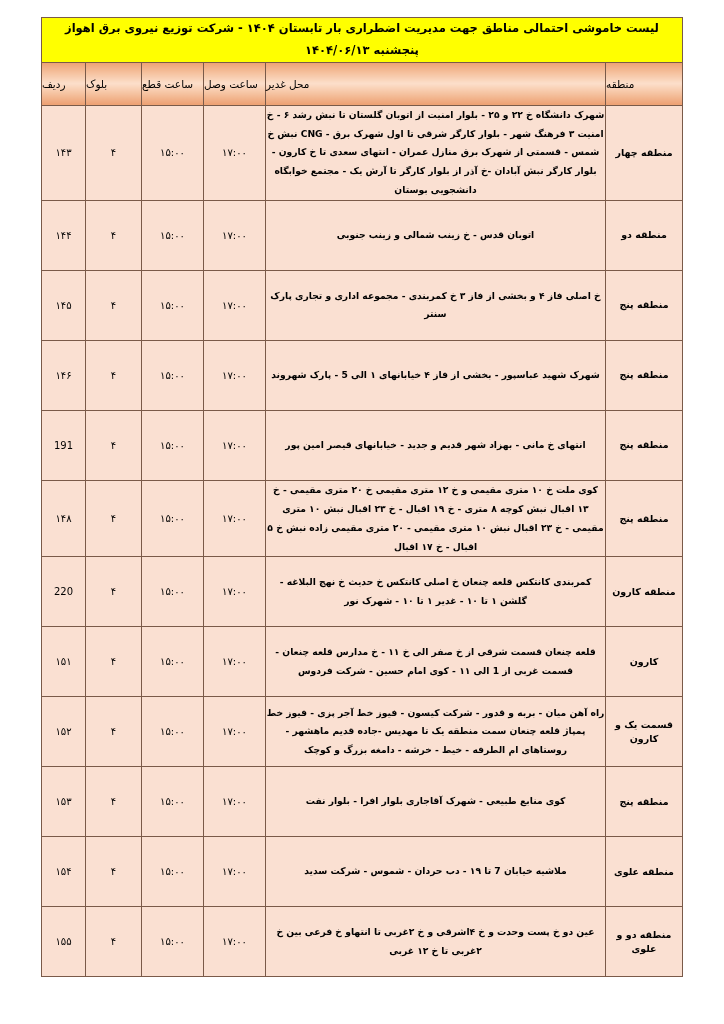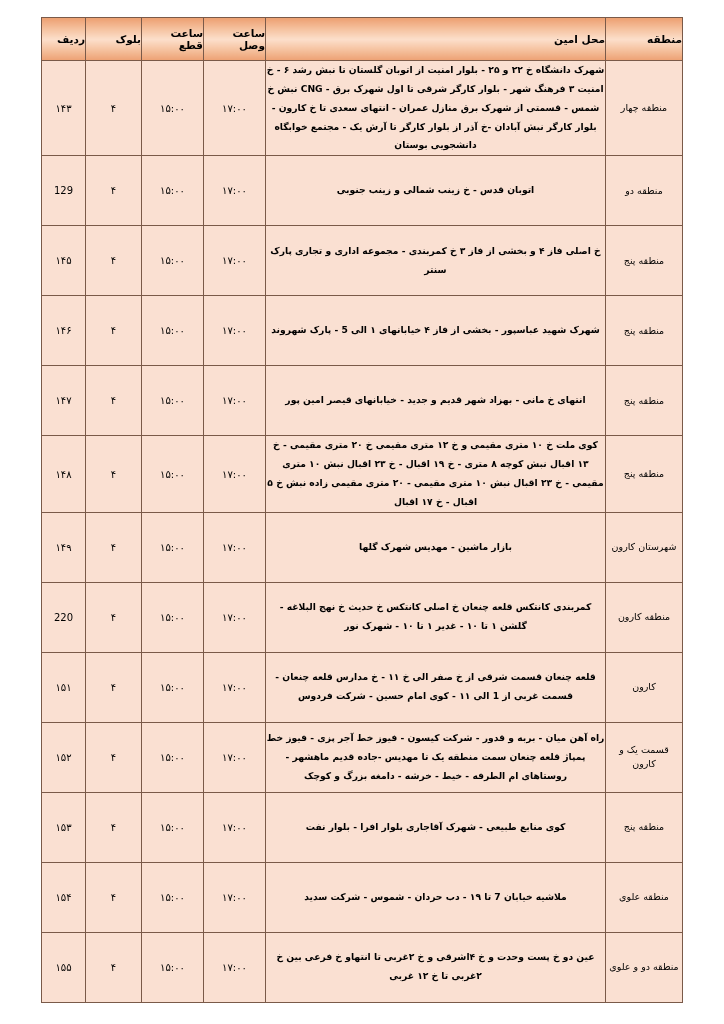--- a/index.html
+++ b/index.html
@@ -59,43 +59,42 @@
   
   thead tr.head-row th {
     height: 42px;
     background: #f2ac80;
     background-image: linear-gradient(to bottom,
         #eda173 0%,
         #f6c5a4 28%,
         #fcdfcb 50%,
         #f6c5a4 72%,
         #eda173 100%);
-    text-align: right;
+    text-align: left;
     font-size: 10.5px;
-    font-weight: bold;
-    color: #000000;
-    padding-left: 20px;
+    font-weight: normal;
+    color: #000000;
   }
 
   
   tbody td {
     background: #fae0d2;
     font-size: 9.5px;
     color: #000000;
     text-align: center;
   }
   tbody tr { height: 70px; }
 
   td.c-radif, td.c-blok, td.c-ghat, td.c-vasl {
     font-weight: normal;
     font-size: 10px;
     white-space: nowrap;
   }
   td.c-mantaghe {
-    font-weight: normal;
+    font-weight: bold;
     font-size: 9.5px;
     padding: 2px 3px;
     line-height: 1.5;
   }
   td.c-mahal {
     font-weight: bold;
     text-align: center;
     padding: 4px 8px;
     line-height: 2.05;
     font-size: 9.2px;
@@ -116,23 +115,29 @@
   <table class="outage">
     <colgroup>
       <col class="w-mantaghe">
       <col class="w-mahal">
       <col class="w-vasl">
       <col class="w-ghat">
       <col class="w-blok">
       <col class="w-radif">
     </colgroup>
     <thead>
+      <tr>
+        <th colspan="6" class="banner-cell">
+          <div class="banner-line1">لیست خاموشی احتمالی مناطق جهت مدیریت اضطراری بار تابستان ۱۴۰۴ - شرکت توزیع نیروی برق اهواز</div>
+          <div class="banner-line2">پنجشنبه ۱۴۰۴/۰۶/۱۳</div>
+        </th>
+      </tr>
       <tr class="head-row">
         <th>منطقه</th>
-        <th>محل امین</th>
+        <th>محل غدیر</th>
         <th>ساعت وصل</th>
         <th>ساعت قطع</th>
         <th>بلوک</th>
         <th>ردیف</th>
       </tr>
     </thead>
     <tbody id="table-body">
         <tr>
           <td class="c-mantaghe">منطقه چهار</td>
           <td class="c-mahal">شهرک دانشگاه خ ۲۲ و ۲۵ - بلوار امنیت از اتوبان گلستان تا نبش رشد ۶ - خ امنیت ۳ فرهنگ شهر - بلوار کارگر شرقی تا اول شهرک برق - CNG نبش خ شمس - قسمتی از شهرک برق منازل عمران - انتهای سعدی تا خ کارون - بلوار کارگر نبش آبادان -خ آذر از بلوار کارگر تا آرش یک - مجتمع خوابگاه دانشجویی بوستان</td>
@@ -140,21 +145,21 @@
           <td class="c-ghat">۱۵:۰۰</td>
           <td class="c-blok">۴</td>
           <td class="c-radif">۱۴۳</td>
         </tr>
         <tr>
           <td class="c-mantaghe">منطقه دو</td>
           <td class="c-mahal">اتوبان قدس - خ زینب شمالی و زینب جنوبی</td>
           <td class="c-vasl">۱۷:۰۰</td>
           <td class="c-ghat">۱۵:۰۰</td>
           <td class="c-blok">۴</td>
-          <td class="c-radif">129</td>
+          <td class="c-radif">۱۴۴</td>
         </tr>
         <tr>
           <td class="c-mantaghe">منطقه پنج</td>
           <td class="c-mahal">خ اصلی فاز ۴ و بخشی از فاز ۳ خ کمربندی - مجموعه اداری و تجاری پارک سنتر</td>
           <td class="c-vasl">۱۷:۰۰</td>
           <td class="c-ghat">۱۵:۰۰</td>
           <td class="c-blok">۴</td>
           <td class="c-radif">۱۴۵</td>
         </tr>
         <tr>
@@ -164,37 +169,29 @@
           <td class="c-ghat">۱۵:۰۰</td>
           <td class="c-blok">۴</td>
           <td class="c-radif">۱۴۶</td>
         </tr>
         <tr>
           <td class="c-mantaghe">منطقه پنج</td>
           <td class="c-mahal">انتهای خ مانی - بهزاد شهر قدیم و جدید - خیابانهای قیصر امین پور</td>
           <td class="c-vasl">۱۷:۰۰</td>
           <td class="c-ghat">۱۵:۰۰</td>
           <td class="c-blok">۴</td>
-          <td class="c-radif">۱۴۷</td>
+          <td class="c-radif">191</td>
         </tr>
         <tr>
           <td class="c-mantaghe">منطقه پنج</td>
           <td class="c-mahal">کوی ملت خ ۱۰ متری مقیمی و خ ۱۲ متری مقیمی خ ۲۰ متری مقیمی - خ ۱۳ اقبال نبش کوچه ۸ متری - خ ۱۹ اقبال - خ ۲۳ اقبال نبش ۱۰ متری مقیمی - خ ۲۳ اقبال نبش ۱۰ متری مقیمی - ۲۰ متری مقیمی زاده نبش خ ۵ اقبال - خ ۱۷ اقبال</td>
           <td class="c-vasl">۱۷:۰۰</td>
           <td class="c-ghat">۱۵:۰۰</td>
           <td class="c-blok">۴</td>
           <td class="c-radif">۱۴۸</td>
-        </tr>
-        <tr>
-          <td class="c-mantaghe">شهرستان کارون</td>
-          <td class="c-mahal">بازار ماشین - مهدیس شهرک گلها</td>
-          <td class="c-vasl">۱۷:۰۰</td>
-          <td class="c-ghat">۱۵:۰۰</td>
-          <td class="c-blok">۴</td>
-          <td class="c-radif">۱۴۹</td>
         </tr>
         <tr>
           <td class="c-mantaghe">منطقه کارون</td>
           <td class="c-mahal">کمربندی کانتکس قلعه چنعان خ اصلی کانتکس خ حدیث خ نهج البلاغه - گلشن ۱ تا ۱۰ - غدیر ۱ تا ۱۰ - شهرک نور</td>
           <td class="c-vasl">۱۷:۰۰</td>
           <td class="c-ghat">۱۵:۰۰</td>
           <td class="c-blok">۴</td>
           <td class="c-radif">220</td>
         </tr>
         <tr>

